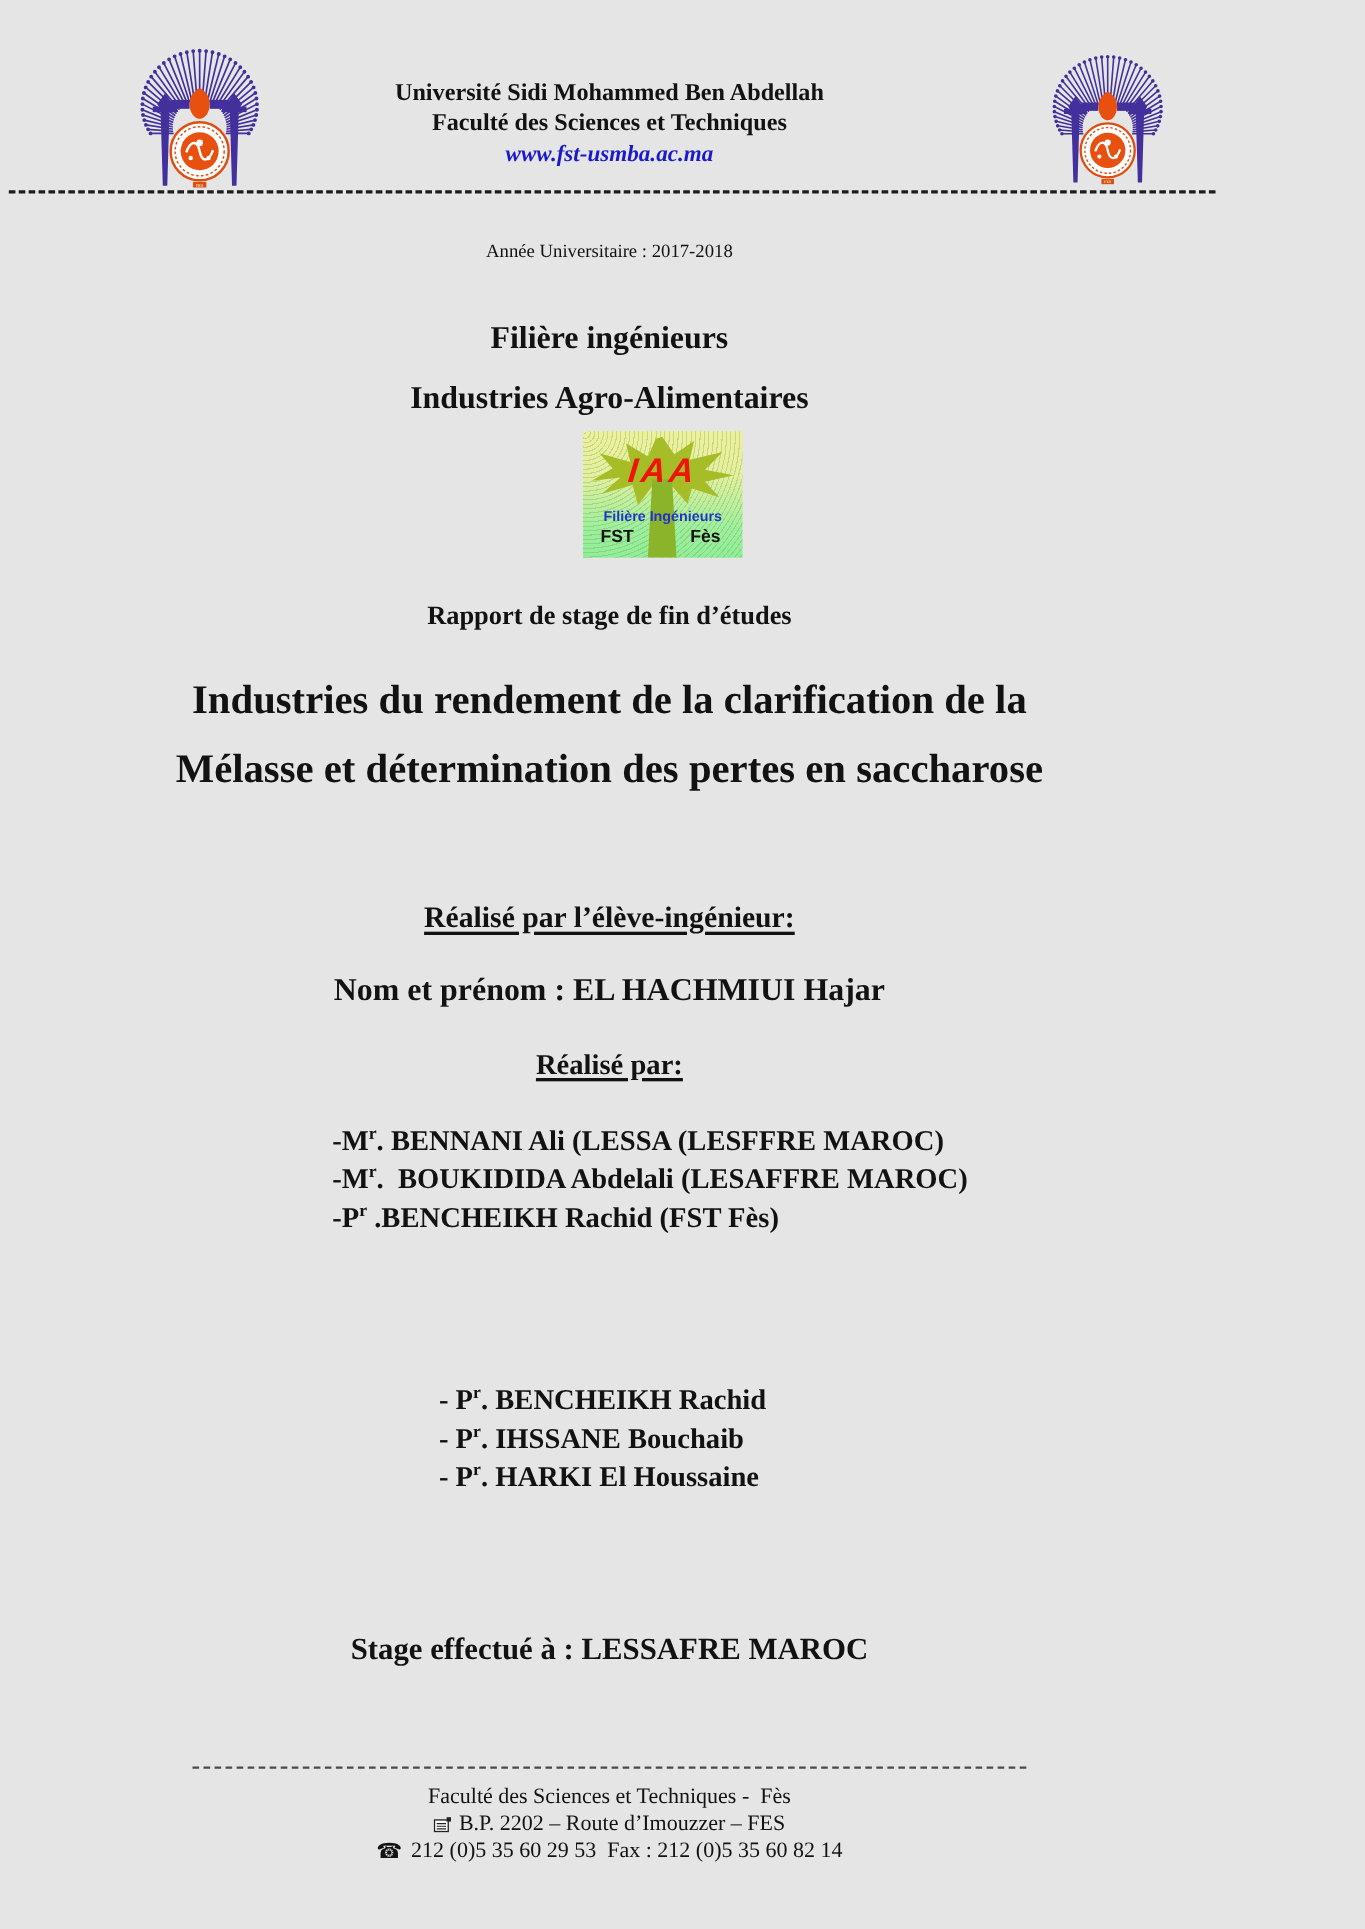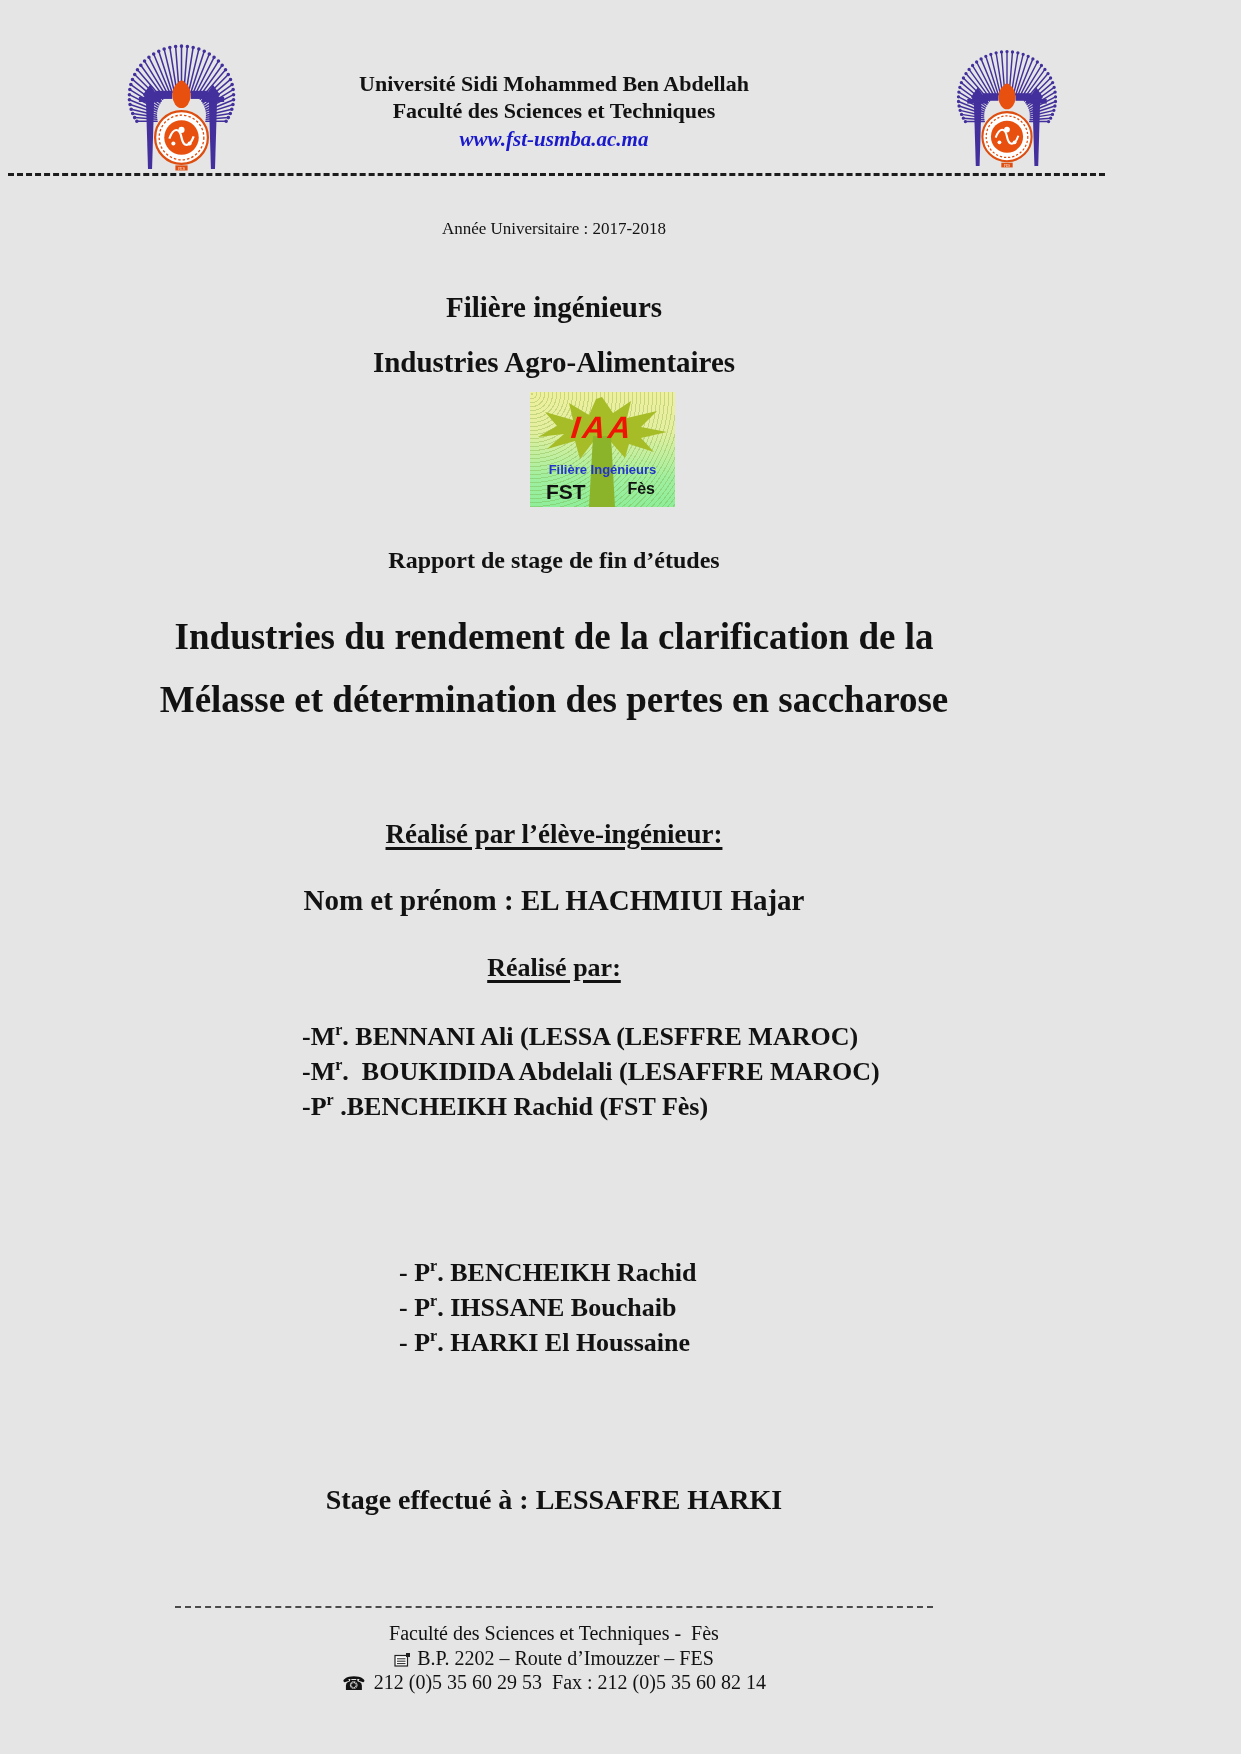--- a/index.html
+++ b/index.html
@@ -36,21 +36,21 @@
   .iaa svg{position:absolute;left:0;top:0;}
   .iaa-acronym{
     position:absolute;left:0;top:18px;width:100%;text-align:center;
     font-family:"Liberation Sans", sans-serif;font-style:italic;font-weight:900;
     font-size:31px;color:#ee1505;letter-spacing:3px;transform:skewX(-6deg);
   }
   .iaa-caption{
     position:absolute;left:0;top:70px;width:100%;text-align:center;
     font-family:"Liberation Sans", sans-serif;font-weight:bold;font-size:13px;color:#2233cc;
   }
-  .iaa-fst{position:absolute;left:16px;top:88px;font-family:"Liberation Sans", sans-serif;font-weight:bold;font-size:21px;color:#111;}
+  .iaa-fst{position:absolute;left:16px;top:88px;font-family:"Liberation Sans", sans-serif;font-weight:bold;font-size:16px;color:#111;}
   .iaa-fes{position:absolute;right:20px;top:88px;font-family:"Liberation Sans", sans-serif;font-weight:bold;font-size:16px;color:#111;}
 
   .rapport{top:547px;font-size:24px;font-weight:bold;}
   .main-title{top:605px;font-size:37px;font-weight:bold;line-height:63px;}
 
   .realise{top:819px;font-size:27px;font-weight:bold;text-align:center;}
   .realise span, .encadre span{text-decoration:underline;text-decoration-thickness:2.5px;text-underline-offset:4px;}
   .nom{top:884px;font-size:29px;font-weight:bold;}
   .encadre{top:953px;font-size:26px;font-weight:bold;}
 
@@ -339,21 +339,21 @@
       <div class="pre"><span>-P</span><sup>r</sup><span> .BENCHEIKH Rachid (FST Fès)</span></div>
     </div>
 
 
     <div class="jury">
       <div class="pre"><span>- P</span><sup>r</sup><span>. BENCHEIKH Rachid</span></div>
       <div class="pre"><span>- P</span><sup>r</sup><span>. IHSSANE Bouchaib</span></div>
       <div class="pre"><span>- P</span><sup>r</sup><span>. HARKI El Houssaine</span></div>
     </div>
 
-    <div class="abs stage">Stage effectué à : LESSAFRE HARKI</div>
+    <div class="abs stage">Stage effectué à : LESSAFRE MAROC</div>
 
     <div class="rule-bottom"></div>
     <div class="abs footer-line f1 pre">Faculté des Sciences et Techniques -  Fès</div>
     <div class="abs footer-line f2"><span class="icon-inline"><svg width="17" height="16" viewBox="0 0 17 16">
             <rect x="1" y="3.5" width="12.5" height="10.5" fill="#ffffff" stroke="#222222" stroke-width="1.2"></rect>
             <line x1="3" y1="6.8" x2="11.5" y2="6.8" stroke="#222222" stroke-width="1"></line>
             <line x1="3" y1="9.2" x2="11.5" y2="9.2" stroke="#222222" stroke-width="1"></line>
             <line x1="3" y1="11.6" x2="11.5" y2="11.6" stroke="#222222" stroke-width="1"></line>
             <rect x="12" y="1" width="4" height="4" fill="#222222"></rect>
           </svg></span><span class="pre">B.P. 2202 – Route d’Imouzzer – FES</span></div>

